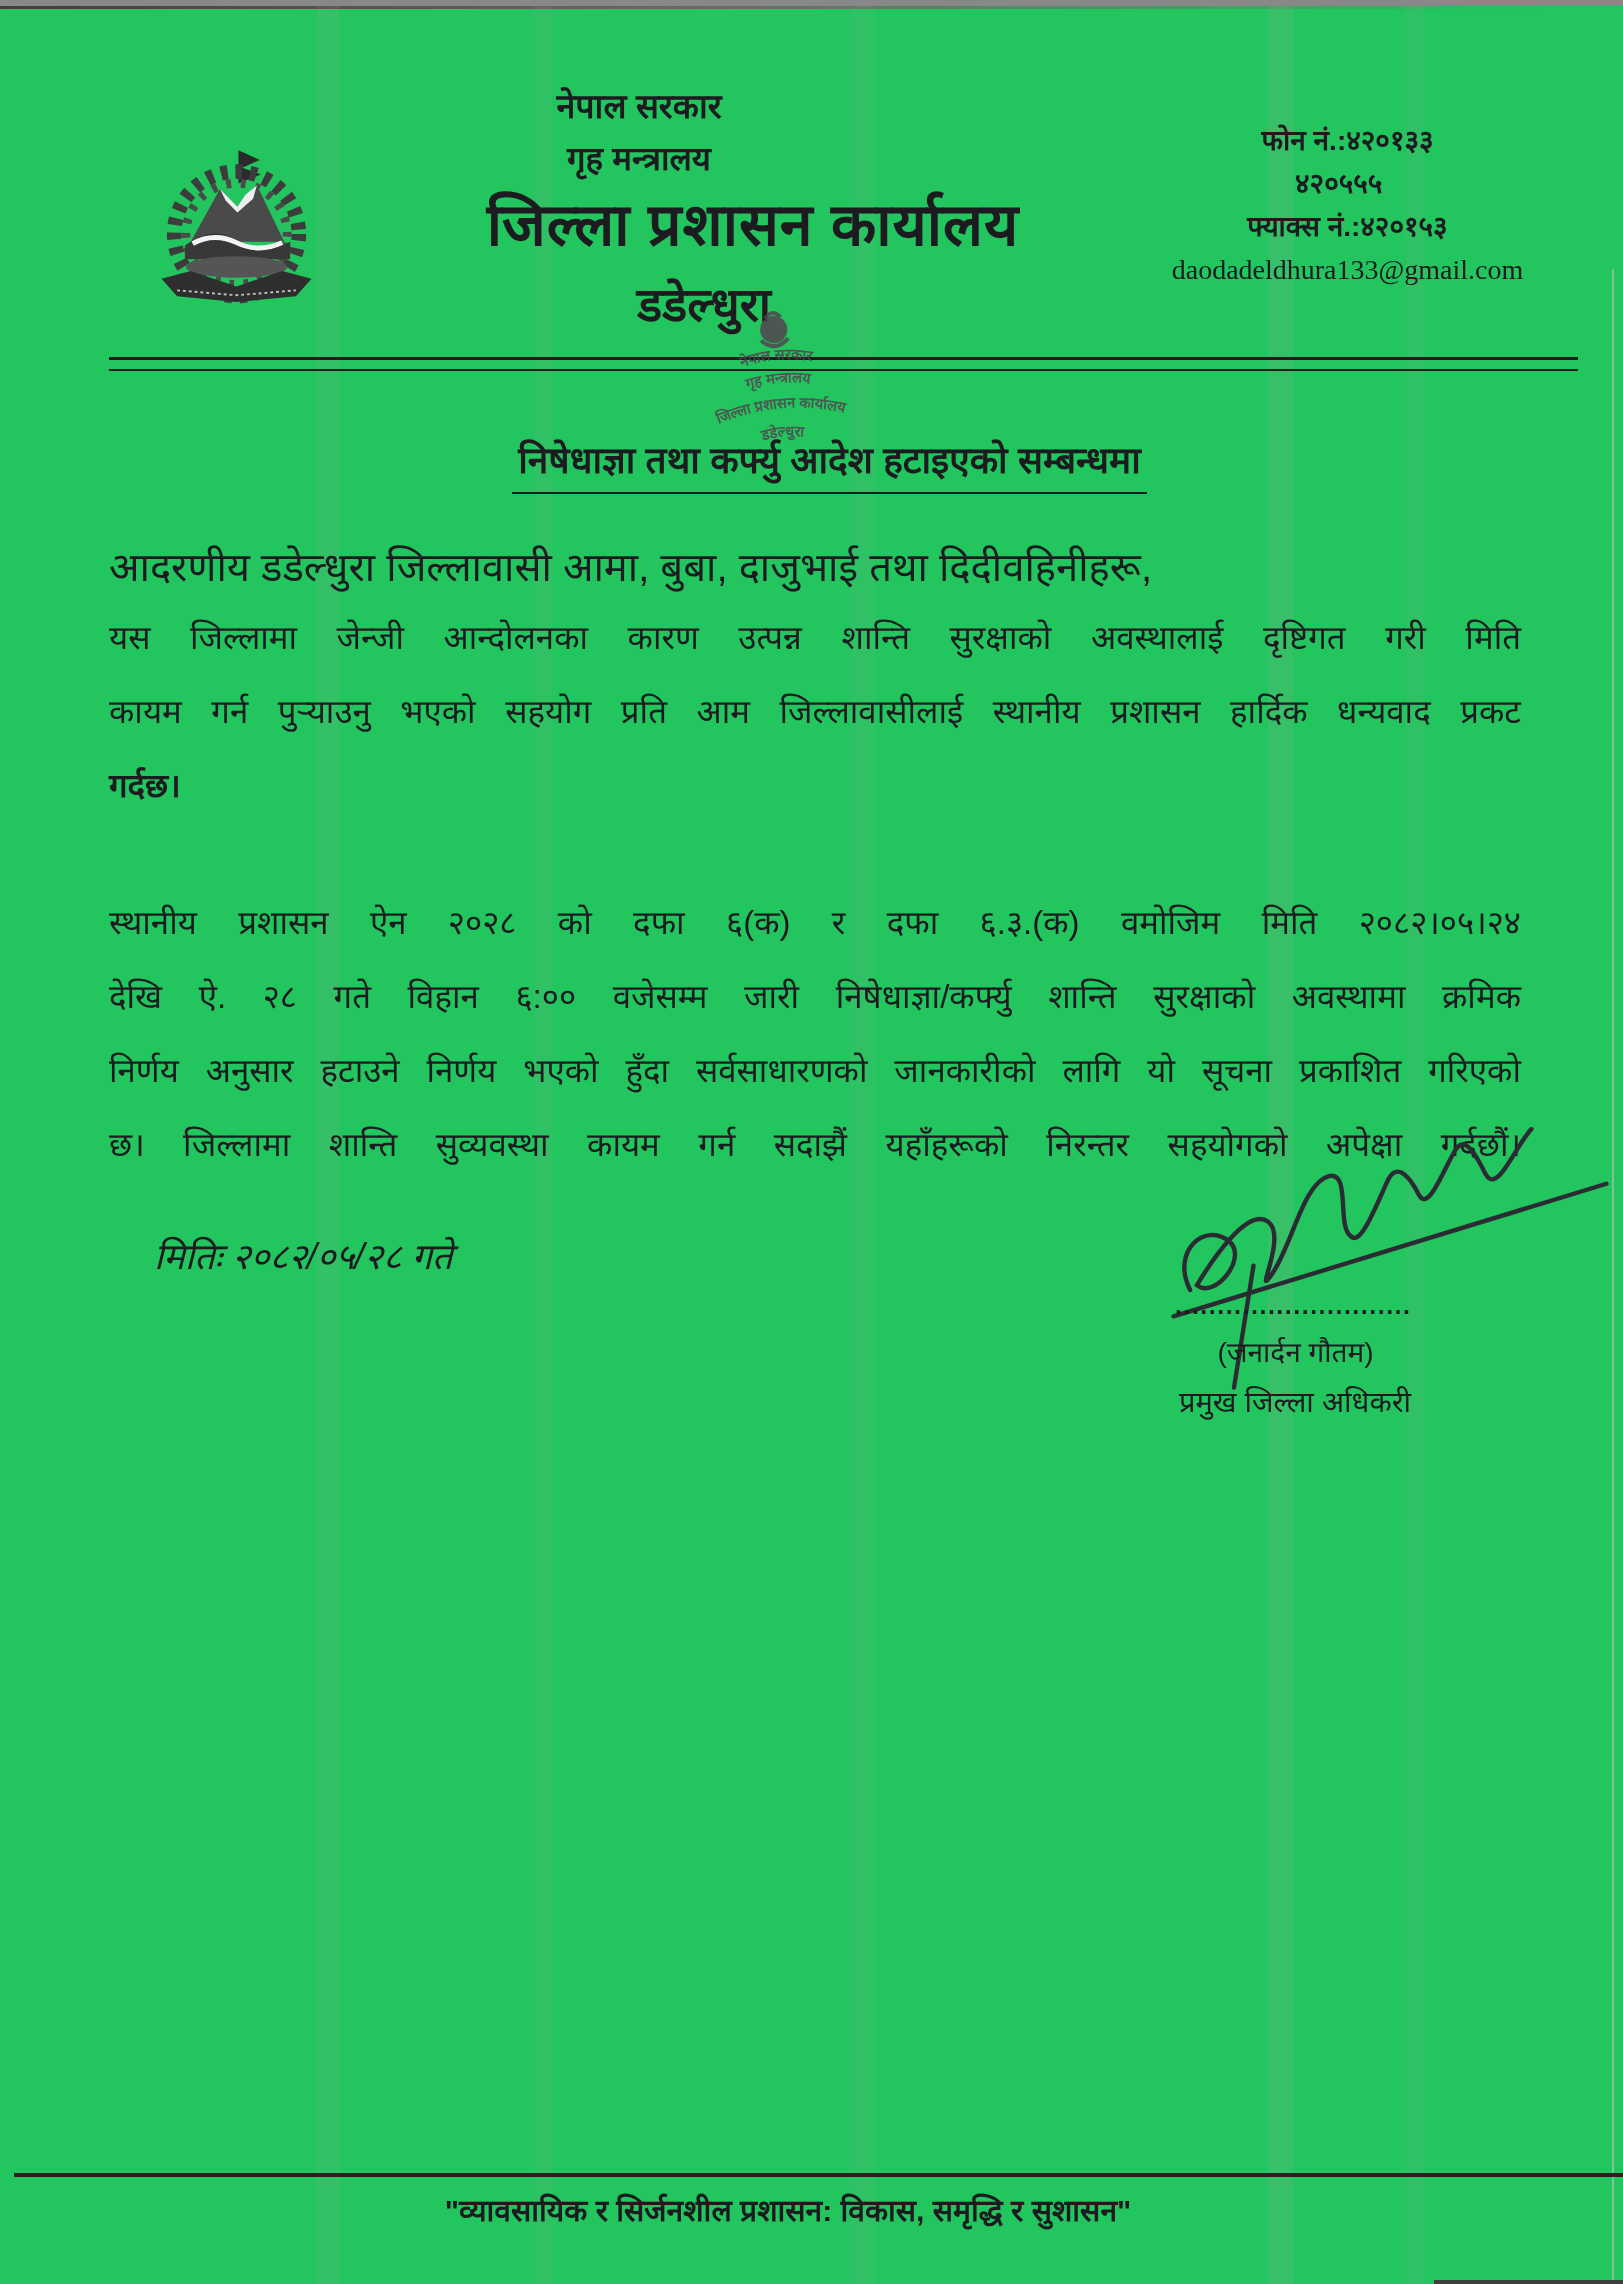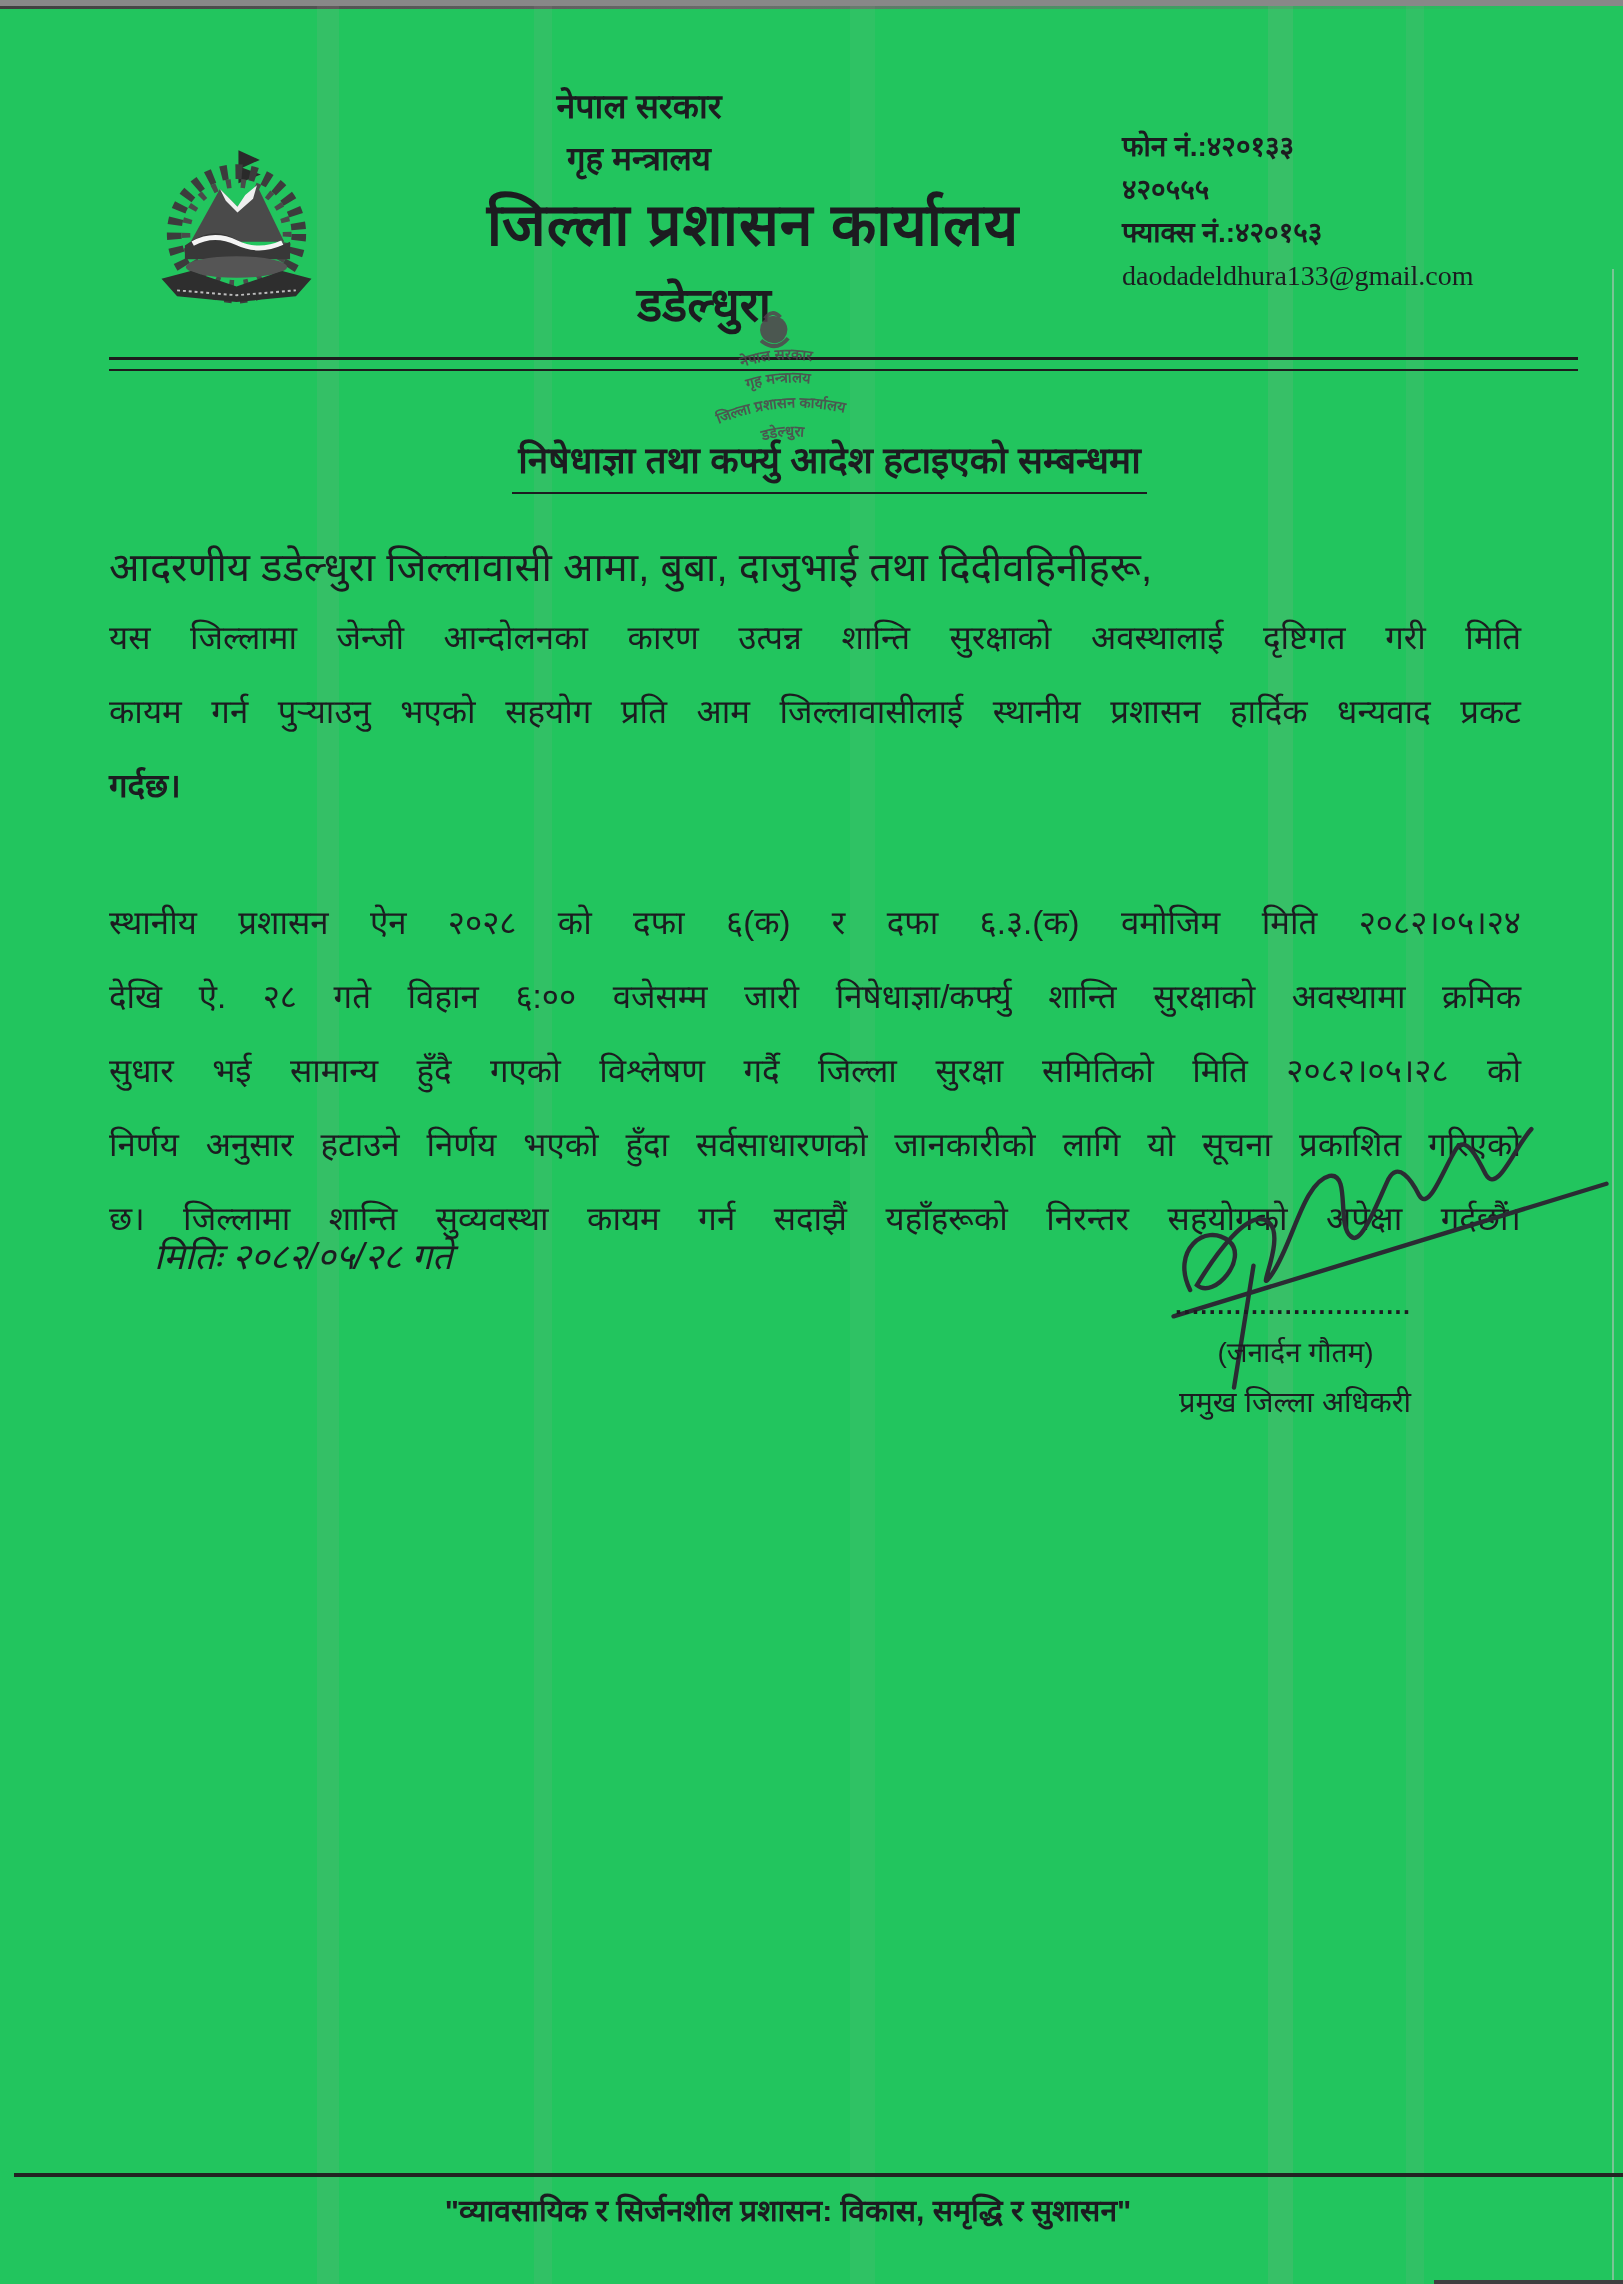--- a/index.html
+++ b/index.html
@@ -19,21 +19,21 @@
   .edge-top{left:0;top:0;width:1624px;height:2.9px;
     background:linear-gradient(90deg,#3f3f3f 0%,#6b6b6b 45%,rgba(120,120,120,0) 95%);}
   .edge-right{left:1612px;top:263px;width:2px;height:2019px;background:#c2c2c2;opacity:.55;}
   .corner-br{background:#3f3f3f;}
   
   .hline{white-space:nowrap;text-align:center;font-weight:700;}
   .gov{top:76px;left:444px;width:390px;font-size:34px;}
   .min{top:129px;left:444px;width:390px;font-size:33px;}
   .office{top:176px;left:363px;width:780px;font-size:59px;letter-spacing:1px;}
   .district{top:265px;left:509px;width:390px;font-size:47px;}
-  .contact{top:119px;left:1122px;width:451px;text-align:left;font-size:28px;line-height:43px;font-weight:700;}
+  .contact{top:113px;left:1122px;width:451px;text-align:center;font-size:28px;line-height:43px;font-weight:700;}
   .contact .email{font-family:"Liberation Serif", serif;font-weight:400;font-size:28px;}
   
   .rule{top:351px;left:109px;width:1469px;height:8.8px;
     border-top:3.9px solid #1d1d1d;border-bottom:2px solid #1d1d1d;}
   
   .subject-wrap{top:427px;left:371px;width:917px;text-align:center;}
   .subject{display:inline-block;font-size:37px;font-weight:700;
     border-bottom:2.9px solid #1c1c20;padding:0 5.9px 7.8px 5.9px;white-space:nowrap;}
   
   .salutation{top:532px;left:109px;width:1424px;font-size:40px;white-space:nowrap;}
@@ -138,21 +138,20 @@
 
   <div class="abs para p1">
       <div class="pline">यस जिल्लामा जेन्जी आन्दोलनका कारण उत्पन्न शान्ति सुरक्षाको अवस्थालाई दृष्टिगत गरी मिति</div>
       <div class="pline">कायम गर्न पुऱ्याउनु भएको सहयोग प्रति आम जिल्लावासीलाई स्थानीय प्रशासन हार्दिक धन्यवाद प्रकट</div>
       <div class="pline lastleft">गर्दछ।</div>
     </div>
 
   <div class="abs para p2">
       <div class="pline">स्थानीय प्रशासन ऐन २०२८ को दफा ६(क) र दफा ६.३.(क) वमोजिम मिति २०८२।०५।२४</div>
       <div class="pline">देखि ऐ. २८ गते विहान ६:०० वजेसम्म जारी निषेधाज्ञा/कर्फ्यु शान्ति सुरक्षाको अवस्थामा क्रमिक</div>
-      <div class="pline">सुधार भई सामान्य हुँदै गएको विश्लेषण गर्दै जिल्ला सुरक्षा समितिको मिति २०८२।०५।२८ को</div>
       <div class="pline">निर्णय अनुसार हटाउने निर्णय भएको हुँदा सर्वसाधारणको जानकारीको लागि यो सूचना प्रकाशित गरिएको</div>
       <div class="pline">छ। जिल्लामा शान्ति सुव्यवस्था कायम गर्न सदाझैं यहाँहरूको निरन्तर सहयोगको अपेक्षा गर्दछौं।</div>
     </div>
 
   <div class="abs dateline">मितिः २०८२/०५/२८ गते</div>
 
   <div class="abs" style="left:1156px;top:1084px;width:468px;height:322px;">
     <svg width="468" height="322" viewBox="0 0 480 330">
       <g fill="none" stroke="#2b2b33" stroke-width="4.5" stroke-linecap="round">
         <path d="M35,205 C15,165 50,135 75,155 C95,172 60,215 42,200 C60,170 95,120 115,135 C135,150 100,215 118,190 C140,160 150,95 178,88 C200,84 185,140 200,150"></path>

